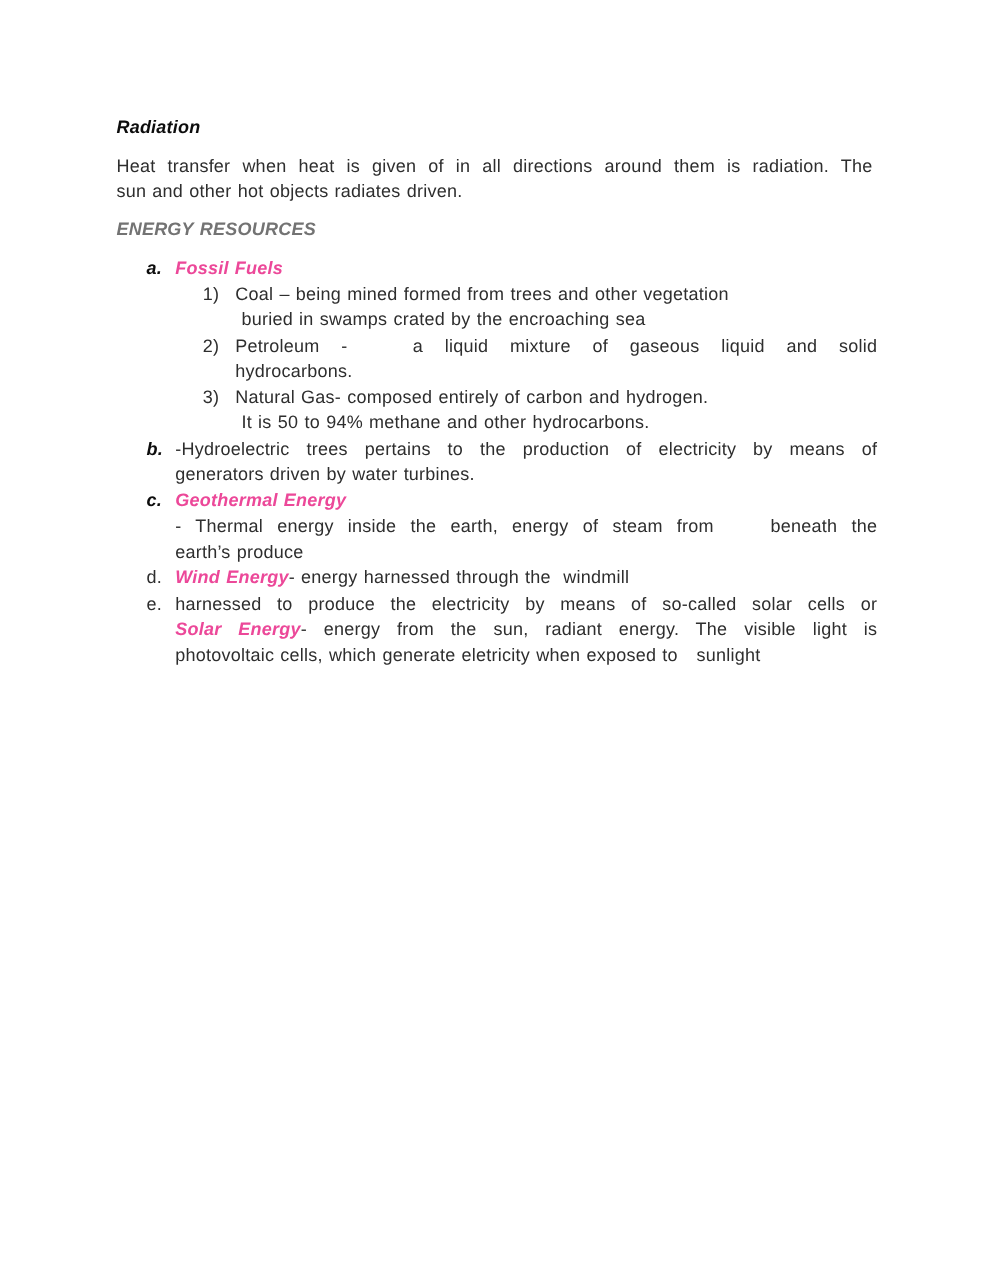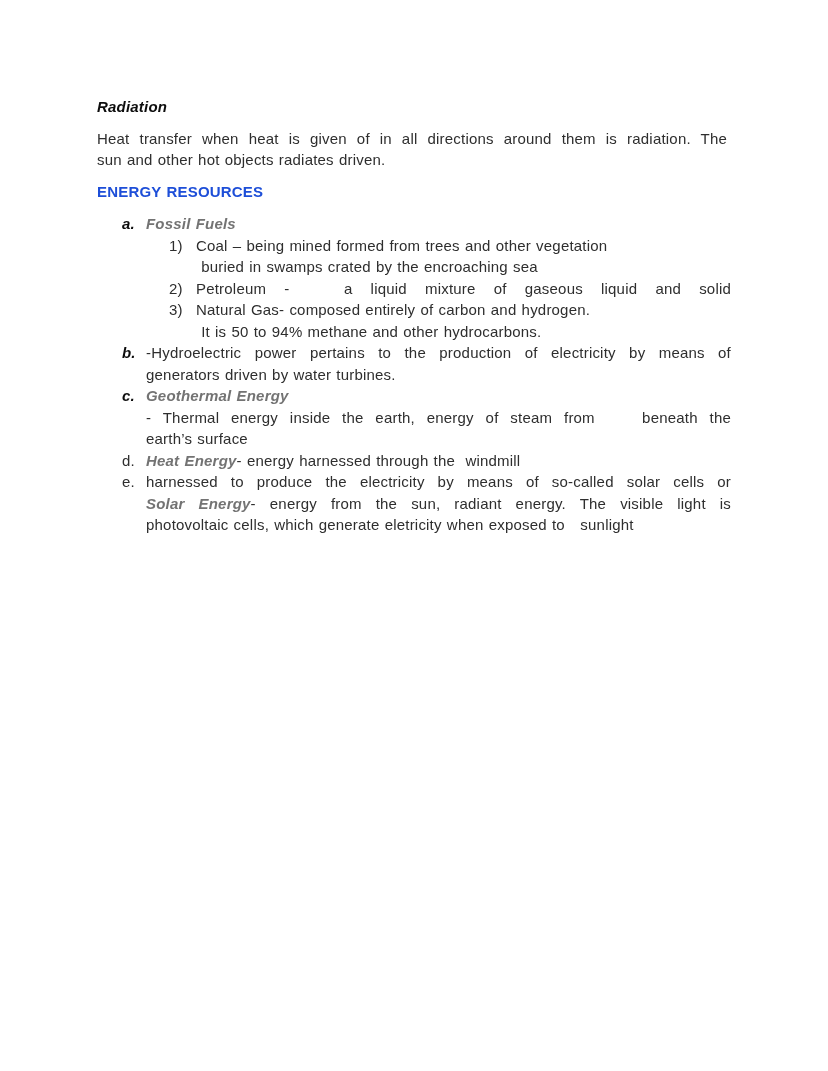--- a/index.html
+++ b/index.html
@@ -7,29 +7,29 @@
     width: 828px; height: 1071px;
     font-family: "Liberation Sans", sans-serif;
     font-size: 15px; line-height: 21.5px;
     color: #2e2e2e;
     letter-spacing: 0.2px; word-spacing: 0.8px;
     overflow: hidden;
   }
   .page  { box-sizing: border-box; width: 828px; height: 1071px; padding: 96px 97px 0 97px; background: #fff; }
 
   .h-italic { font-weight: 700; font-style: italic; color: #0d0d0d; margin: 0 0 10px 0; }
-  .h-caps   { font-weight: 700; color: #1d4ed8; margin: 0 0 11px 0; }
+  .h-caps   { font-weight: 700; color: #737373; margin: 0 0 11px 0; font-style: italic; }
   .para     { margin: 0 4px 10px 0; }
 
   .outline  { margin: 0; }
   .item     { display: flex; margin-left: 25px; }
   .mk       { flex: 0 0 24px; }
   .bi       { font-weight: 700; font-style: italic; color: #0d0d0d; }
   .ibody    { flex: 1; min-width: 0; }
-  .ttl      { font-weight: 700; font-style: italic; color: #737373; }
+  .ttl      { font-weight: 700; font-style: italic; color: #ec4899; }
   .sub      { display: flex; margin-left: 23px; }
   .smk      { flex: 0 0 27px; }
   .sbody    { flex: 1; min-width: 0; }
 
   .ln  { min-height: 21.5px; }
   .j   { text-align: justify; text-align-last: justify; }
 </style>
 </head>
 <body>
 
@@ -54,58 +54,59 @@
           <span class="smk">1)</span>
           <div class="sbody">
               <div class="ln">Coal – being mined formed from trees and other vegetation</div>
               <div class="ln">&nbsp;buried in swamps crated by the encroaching sea</div>
             </div>
         </div>
         <div class="sub">
           <span class="smk">2)</span>
           <div class="sbody">
               <div class="ln j">Petroleum -&nbsp;&nbsp; a liquid mixture of gaseous liquid and solid</div>
+              <div class="ln">hydrocarbons.</div>
             </div>
         </div>
         <div class="sub">
           <span class="smk">3)</span>
           <div class="sbody">
               <div class="ln">Natural Gas- composed entirely of carbon and hydrogen.</div>
               <div class="ln">&nbsp;It is 50 to 94% methane and other hydrocarbons.</div>
             </div>
         </div>
       </div>
     </div>
 
     <div class="item">
       <span class="mk bi">b.</span>
       <div class="ibody">
         <div>
-            <div class="ln j">-Hydroelectric power pertains to the production of electricity by means of</div>
+            <div class="ln j">-Hydroelectric trees pertains to the production of electricity by means of</div>
             <div class="ln">generators driven by water turbines.</div>
           </div>
       </div>
     </div>
 
     <div class="item">
       <span class="mk bi">c.</span>
       <div class="ibody">
         <div class="ttl">Geothermal Energy</div>
         <div>
             <div class="ln j">- Thermal energy inside the earth, energy of steam from&nbsp;&nbsp;&nbsp; beneath the</div>
-            <div class="ln">earth’s surface</div>
+            <div class="ln">earth’s produce</div>
           </div>
       </div>
     </div>
 
     <div class="item">
       <span class="mk">d.</span>
       <div class="ibody">
         <div>
-            <div class="ln"><span class="ttl">Heat Energy</span>- energy harnessed through the&nbsp; windmill</div>
+            <div class="ln"><span class="ttl">Wind Energy</span>- energy harnessed through the&nbsp; windmill</div>
           </div>
       </div>
     </div>
 
     <div class="item">
       <span class="mk">e.</span>
       <div class="ibody">
         <div>
             <div class="ln j">harnessed to produce the electricity by means of so-called solar cells or</div>
             <div class="ln j"><span class="ttl">Solar Energy</span>- energy from the sun, radiant energy. The visible light is</div>

